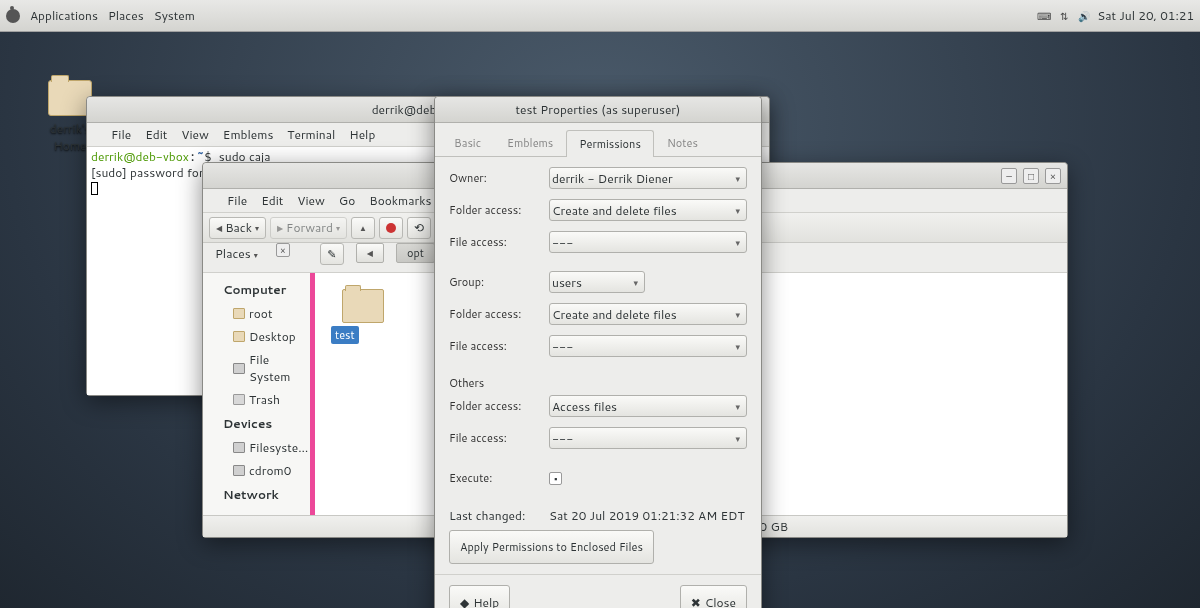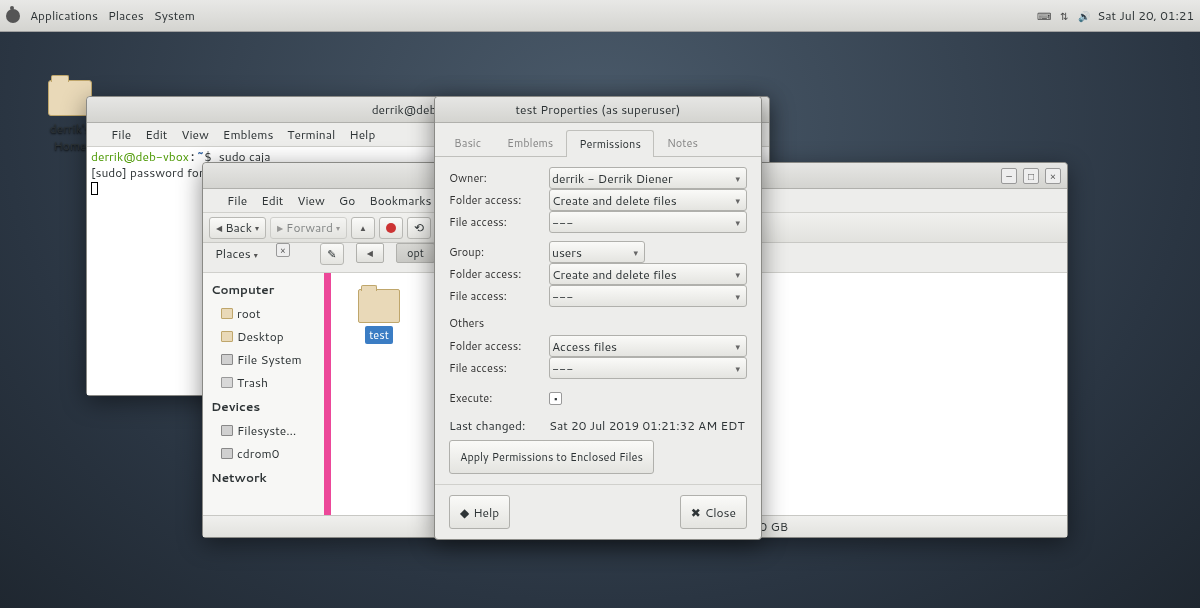--- a/index.html
+++ b/index.html
@@ -32,40 +32,40 @@
 .caja{top:162px;left:202px;width:866px;height:376px}
 .toolbar{height:30px;background:linear-gradient(#f0f0ee,#e2e2de);border-bottom:1px solid #c8c8c4;display:flex;align-items:center;gap:4px;padding:0 6px}
 .tbtn{height:22px;padding:0 6px;background:linear-gradient(#fafaf8,#e4e4e0);border:1px solid #b8b8b4;border-radius:3px;display:inline-flex;align-items:center;gap:3px;font-size:11px;cursor:pointer}
 .tbtn.icon-only{width:24px;justify-content:center;padding:0}
 .red-dot{width:10px;height:10px;background:#cc3333;border-radius:50%}
 .locbar{height:30px;background:#ededeb;border-bottom:1px solid #d0d0cc;display:flex;align-items:flex-start;padding:0 6px;gap:12px}
 .places-label{font-size:11px;color:#333;padding:2px 6px}
 .crumb{height:20px;padding:0 10px;background:linear-gradient(#fafaf8,#e0e0dc);border:1px solid #b0b0ac;border-radius:2px;display:inline-flex;align-items:center;font-size:11px;cursor:pointer}
 .crumb.active{background:linear-gradient(#d8d8d4,#c8c8c4)}
 .caja-body{display:flex;height:calc(100% - 132px);background:#fff}
-.sidebar{width:128px;background:#f7f7f5;border-right:7px solid #ec4899;padding:4px 0;font-size:11px}
+.sidebar{width:112px;background:#f7f7f5;border-right:5px solid #ec4899;padding:4px 12px;font-size:11px}
 .side-head{font-weight:bold;padding:4px 8px;color:#2e3436}
 .side-item{padding:3px 8px 3px 18px;cursor:pointer;display:flex;align-items:center;gap:4px}
 .side-item .mini{width:12px;height:11px;flex-shrink:0;background:#ddd;border:1px solid #aaa;border-radius:1px}
 .side-item .mini.folder{background:#e9d9b8;border-color:#bfa66b}
 .side-item .mini.disk{background:#d0d0d0;border-color:#888}
 .side-item .mini.trash{background:#d8d8d8;border-color:#999}
 .fileview{flex:1;padding:16px;display:flex;align-items:flex-start}
-.file-icon{width:64px;text-align:center;cursor:pointer}
+.file-icon{width:64px;cursor:pointer}
 .file-icon .folder-med{width:42px;height:34px;margin:0 auto 3px;background:#e9d9b8;border:1px solid #bfa66b;border-radius:2px;position:relative}
 .file-icon .folder-med::before{content:"";position:absolute;top:-5px;left:2px;width:14px;height:5px;background:#e9d9b8;border:1px solid #bfa66b;border-bottom:none;border-radius:2px 2px 0 0}
 .file-icon .sel-label{background:#3b7dc4;color:#fff;padding:1px 4px;border-radius:2px;font-size:11px;display:inline-block}
 .statusbar{height:22px;background:linear-gradient(#f0f0ee,#e2e2de);border-top:1px solid #c8c8c4;display:flex;align-items:center;justify-content:center;font-size:11px;color:#333}
 
 .props{top:96px;left:434px;width:328px;background:#ededeb}
 .tabs{display:flex;border-bottom:1px solid #c0c0bc;background:#ededeb;padding:6px 6px 0}
 .tab{padding:5px 12px;font-size:11px;color:#888;border:1px solid transparent;border-bottom:none;border-radius:3px 3px 0 0;cursor:pointer}
 .tab.active{color:#2e3436;background:#ededeb;border-color:#c0c0bc;position:relative;top:1px}
 .props-body{padding:10px 14px}
-.row{display:flex;align-items:center;margin-bottom:0;min-height:22px}
+.row{display:flex;align-items:center;margin-bottom:10px;min-height:22px}
 .row label{width:100px;font-size:11px;color:#333}
 .combo{flex:1;height:22px;background:linear-gradient(#fafaf8,#e4e4e0);border:1px solid #b0b0ac;border-radius:3px;display:flex;align-items:center;padding:0 2px;font-size:11px;cursor:pointer;position:relative}
 .combo.narrow{flex:0 0 96px}
 .combo::after{content:"▾";position:absolute;right:6px;color:#666;font-size:9px}
 .section-gap{height:8px}
 .section-head{font-size:11px;color:#333;margin-bottom:4px}
 .cbx{width:13px;height:13px;background:#fff;border:1px solid #999;border-radius:2px;display:inline-flex;align-items:center;justify-content:center;font-size:9px}
 .info-row{display:flex;font-size:11px;margin-bottom:3px}
 .info-row .k{width:100px}
 .apply-btn,.dlg-btn{height:34px;padding:0 10px;background:linear-gradient(#fafaf8,#e4e4e0);border:1px solid #b0b0ac;border-radius:3px;font-size:11px;cursor:pointer;display:inline-flex;align-items:center;gap:4px}

